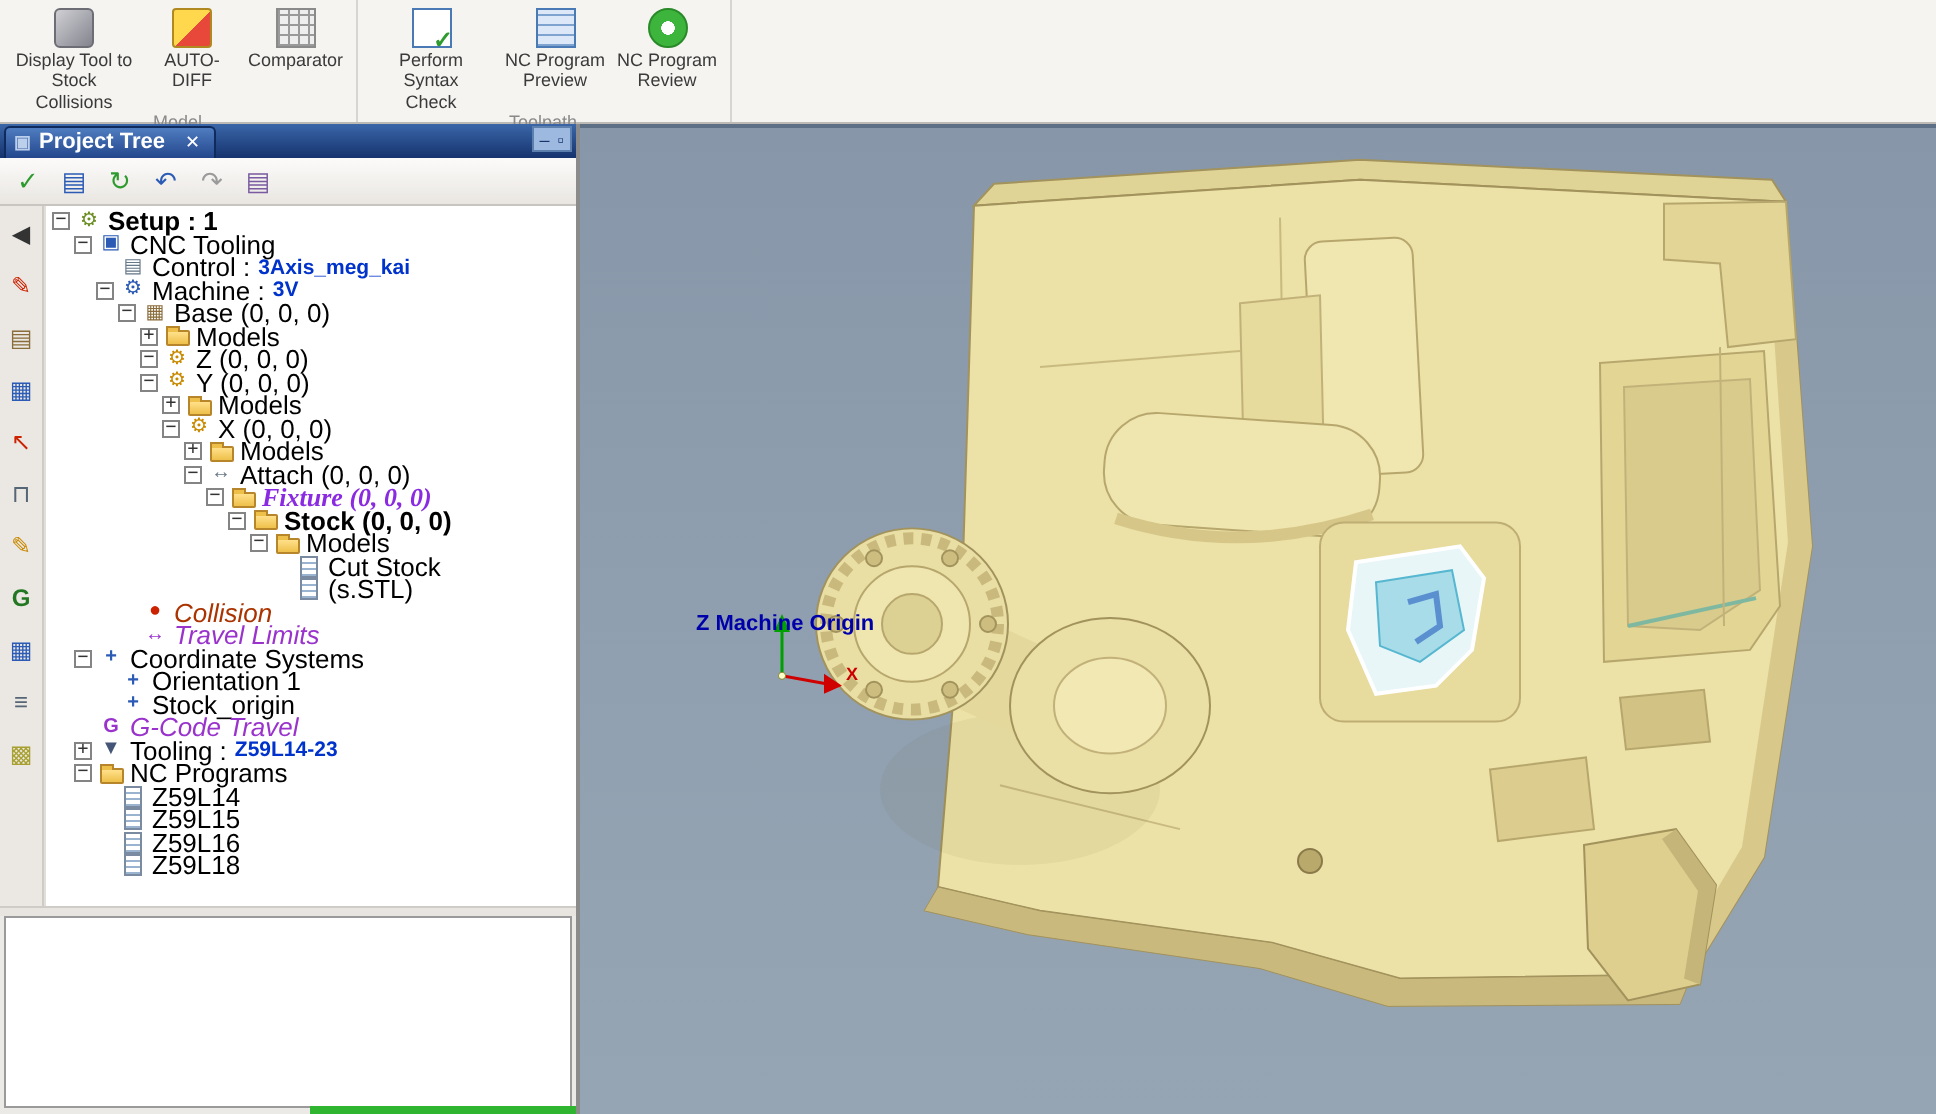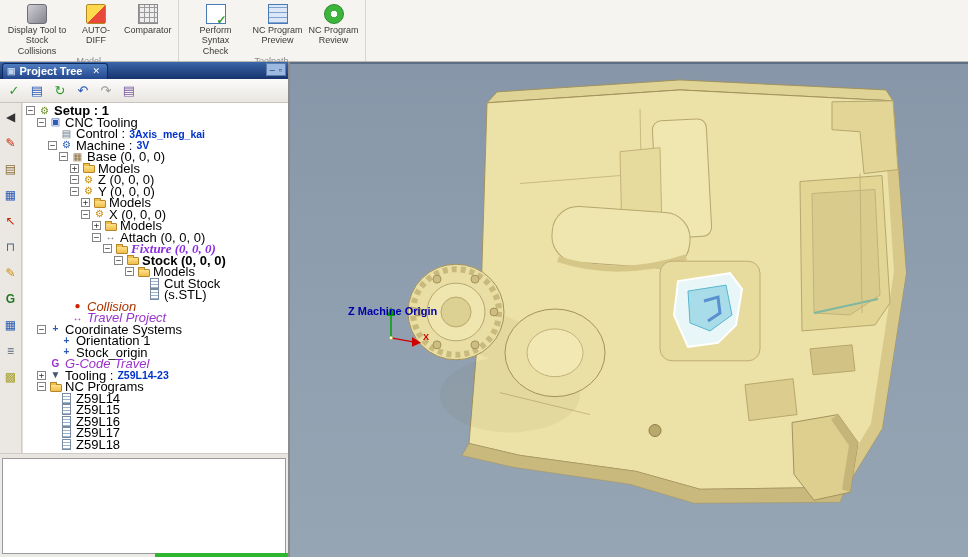--- a/index.html
+++ b/index.html
@@ -295,21 +295,21 @@
               <div class="trow">
                 <span class="indent" style="width: 36px;"></span>
                 <span class="exp" style="visibility: hidden;"></span>
                 <span class="ticon" style="color: rgb(204, 34, 0);">●</span>
                 <span class="tlabel" style="color: rgb(170, 51, 0); font-style: italic;">Collision</span>
               </div>
               <div class="trow">
                 <span class="indent" style="width: 36px;"></span>
                 <span class="exp" style="visibility: hidden;"></span>
                 <span class="ticon" style="color: rgb(153, 51, 204);">↔</span>
-                <span class="tlabel" style="color: rgb(153, 51, 204); font-style: italic;">Travel Project</span>
+                <span class="tlabel" style="color: rgb(153, 51, 204); font-style: italic;">Travel Limits</span>
               </div>
               <div class="trow">
                 <span class="indent" style="width: 14px;"></span>
                 <span class="exp">−</span>
                 <span class="ticon" style="color: rgb(43, 91, 181); font-weight: bold;">+</span>
                 <span class="tlabel">Coordinate Systems</span>
               </div>
               <div class="trow">
                 <span class="indent" style="width: 25px;"></span>
                 <span class="exp" style="visibility: hidden;"></span>
@@ -359,28 +359,20 @@
                 </span>
                 <span class="tlabel">Z59L15</span>
               </div>
               <div class="trow">
                 <span class="indent" style="width: 25px;"></span>
                 <span class="exp" style="visibility: hidden;"></span>
                 <span class="ticon">
                   <span class="docu"></span>
                 </span>
                 <span class="tlabel">Z59L16</span>
-              </div>
-              <div class="trow">
-                <span class="indent" style="width: 25px;"></span>
-                <span class="exp" style="visibility: hidden;"></span>
-                <span class="ticon">
-                  <span class="docu"></span>
-                </span>
-                <span class="tlabel">Z59L17</span>
               </div>
               <div class="trow">
                 <span class="indent" style="width: 25px;"></span>
                 <span class="exp" style="visibility: hidden;"></span>
                 <span class="ticon">
                   <span class="docu"></span>
                 </span>
                 <span class="tlabel">Z59L18</span>
               </div>
             </div>

